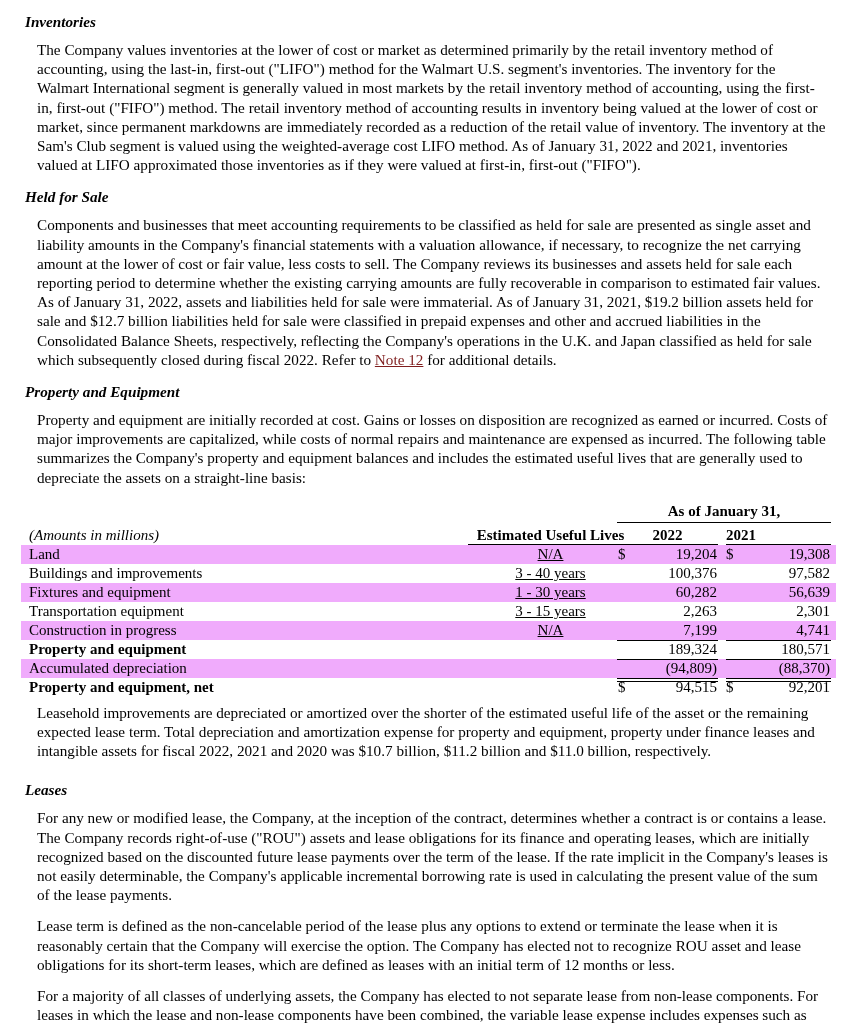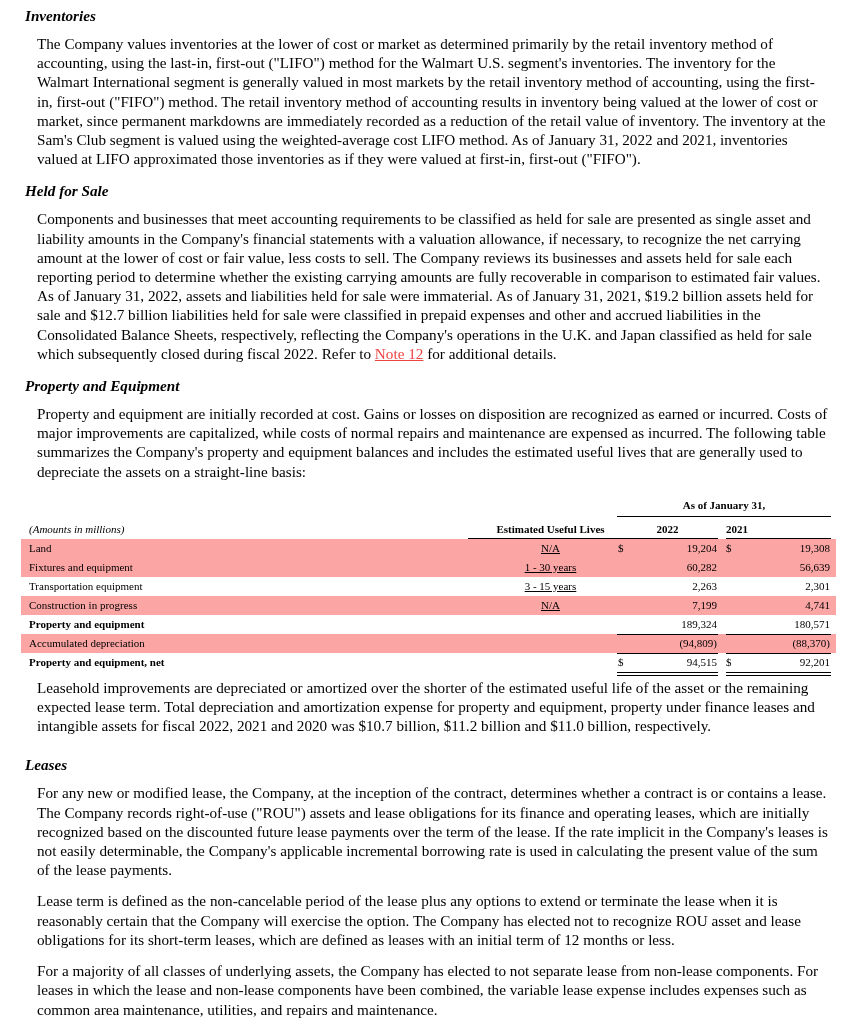--- a/index.html
+++ b/index.html
@@ -9,44 +9,44 @@
     color: #000;
     font-size: 15.2px;
     line-height: 19.2px;
   }
   .page { position: relative; padding: 0 24px 0 25px; }
   h3.section {
     font-style: italic; font-weight: bold;
     font-size: 15.2px; margin: 0; line-height: 19px;
   }
   p.para { margin: 12px; }
-  a.link { color: #ef4444; text-decoration: underline; }
+  a.link { color: #7f1d1d; text-decoration: underline; }
 
   
-  .tbl { position: relative; width: 815px; font-size: 11px; line-height: 19px; }
+  .tbl { position: relative; width: 815px; font-size: 15px; line-height: 19px; }
   .tbl .row { position: relative; height: 19px; }
-  .tbl .shade { background: #fca5a5; }
+  .tbl .shade { background: #f0abfc; }
   .tbl .cell { position: absolute; top: 0; white-space: nowrap; }
   .c-label { left: 8px; }
   .c-life { left: 442px; width: 175px; text-align: center; text-decoration: underline; }
   .c-d22 { left: 597px; }
   .c-v22 { left: 590px; width: 106px; text-align: right; }
   .c-d21 { left: 705px; }
   .c-v21 { left: 710px; width: 99px; text-align: right; }
   .bold { font-weight: bold; }
   .ital { font-style: italic; }
   .line { position: absolute; height: 0; border-top: 1.5px solid #000; }
   .dline { position: absolute; height: 2px; border-top: 1px solid #000; border-bottom: 1px solid #000; }
 </style>
 </head>
 <body>
 
 <div class="page">
 
-  <h3 class="section" style="padding-top:6px;">Inventories</h3>
+  <h3 class="section" style="padding-top:12px;">Inventories</h3>
   <p class="para" style="margin-top:9px;">The Company values inventories at the lower of cost or market as determined primarily by the retail inventory method of accounting, using the last-in, first-out ("LIFO") method for the Walmart U.S. segment's inventories. The inventory for the Walmart International segment is generally valued in most markets by the retail inventory method of accounting, using the first-in, first-out ("FIFO") method. The retail inventory method of accounting results in inventory being valued at the lower of cost or market, since permanent markdowns are immediately recorded as a reduction of the retail value of inventory. The inventory at the Sam's Club segment is valued using the weighted-average cost LIFO method. As of January 31, 2022 and 2021, inventories valued at LIFO approximated those inventories as if they were valued at first-in, first-out ("FIFO").</p>
 
   <h3 class="section" style="margin-top:13px;">Held for Sale</h3>
   <p class="para" style="margin-top:9px;">
     <span>Components and businesses that meet accounting requirements to be classified as held for sale are presented as single asset and liability amounts in the Company's financial statements with a valuation allowance, if necessary, to recognize the net carrying amount at the lower of cost or fair value, less costs to sell.  The Company reviews its businesses and assets held for sale each reporting period to determine whether the existing carrying amounts are fully recoverable in comparison to estimated fair values.  As of January 31, 2022, assets and liabilities held for sale were immaterial.  As of January 31, 2021, $19.2 billion assets held for sale and $12.7 billion liabilities held for sale were classified in prepaid expenses and other and accrued liabilities in the Consolidated Balance Sheets, respectively, reflecting the Company's operations in the U.K. and Japan classified as held for sale which subsequently closed during fiscal 2022.  Refer to </span><a class="link" href="#">Note 12</a><span> for additional details.</span>
   </p>
 
   <h3 class="section" style="margin-top:13px;">Property and Equipment</h3>
   <p class="para" style="margin-top:9px;">Property and equipment are initially recorded at cost.  Gains or losses on disposition are recognized as earned or incurred.  Costs of major improvements are capitalized, while costs of normal repairs and maintenance are expensed as incurred.  The following table summarizes the Company's property and equipment balances and includes the estimated useful lives that are generally used to depreciate the assets on a straight-line basis:</p>
 
@@ -67,20 +67,26 @@
     <div class="line" style="left:705px; width:105px; top:42px;"></div>
 
     <div id="rows">
         <div class="row shade">
           <span class="cell c-label">Land</span>
           <span class="cell c-life">N/A</span>
           <span class="cell c-d22">$</span>
           <span class="cell c-d21">$</span>
           <span class="cell c-v22">19,204</span>
           <span class="cell c-v21">19,308</span>
+        </div>
+        <div class="row">
+          <span class="cell c-label">Buildings and improvements</span>
+          <span class="cell c-life">3 - 40 years</span>
+          <span class="cell c-v22">100,376</span>
+          <span class="cell c-v21">97,582</span>
         </div>
         <div class="row shade">
           <span class="cell c-label">Fixtures and equipment</span>
           <span class="cell c-life">1 - 30 years</span>
           <span class="cell c-v22">60,282</span>
           <span class="cell c-v21">56,639</span>
         </div>
         <div class="row">
           <span class="cell c-label">Transportation equipment</span>
           <span class="cell c-life">3 - 15 years</span>

